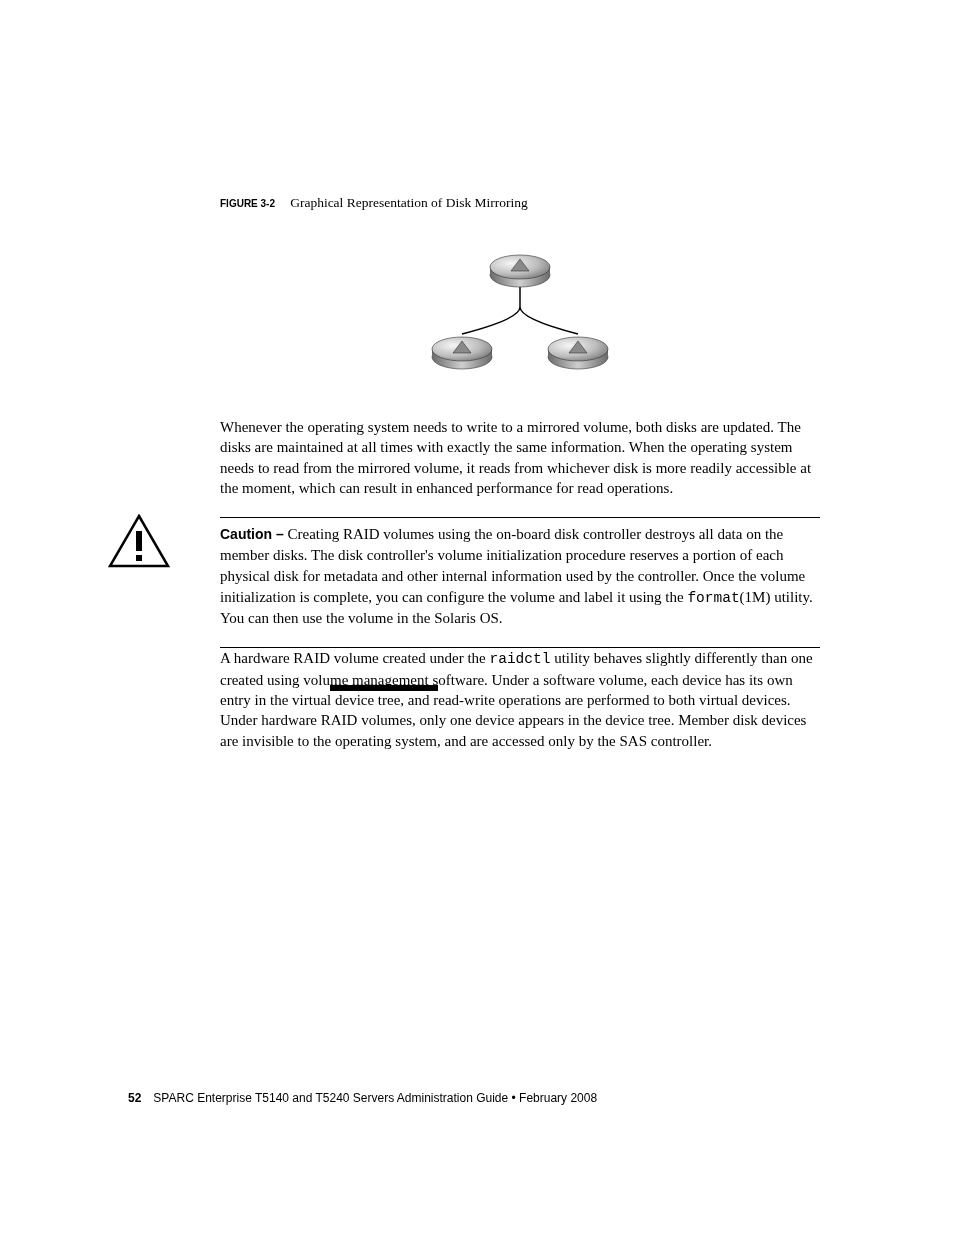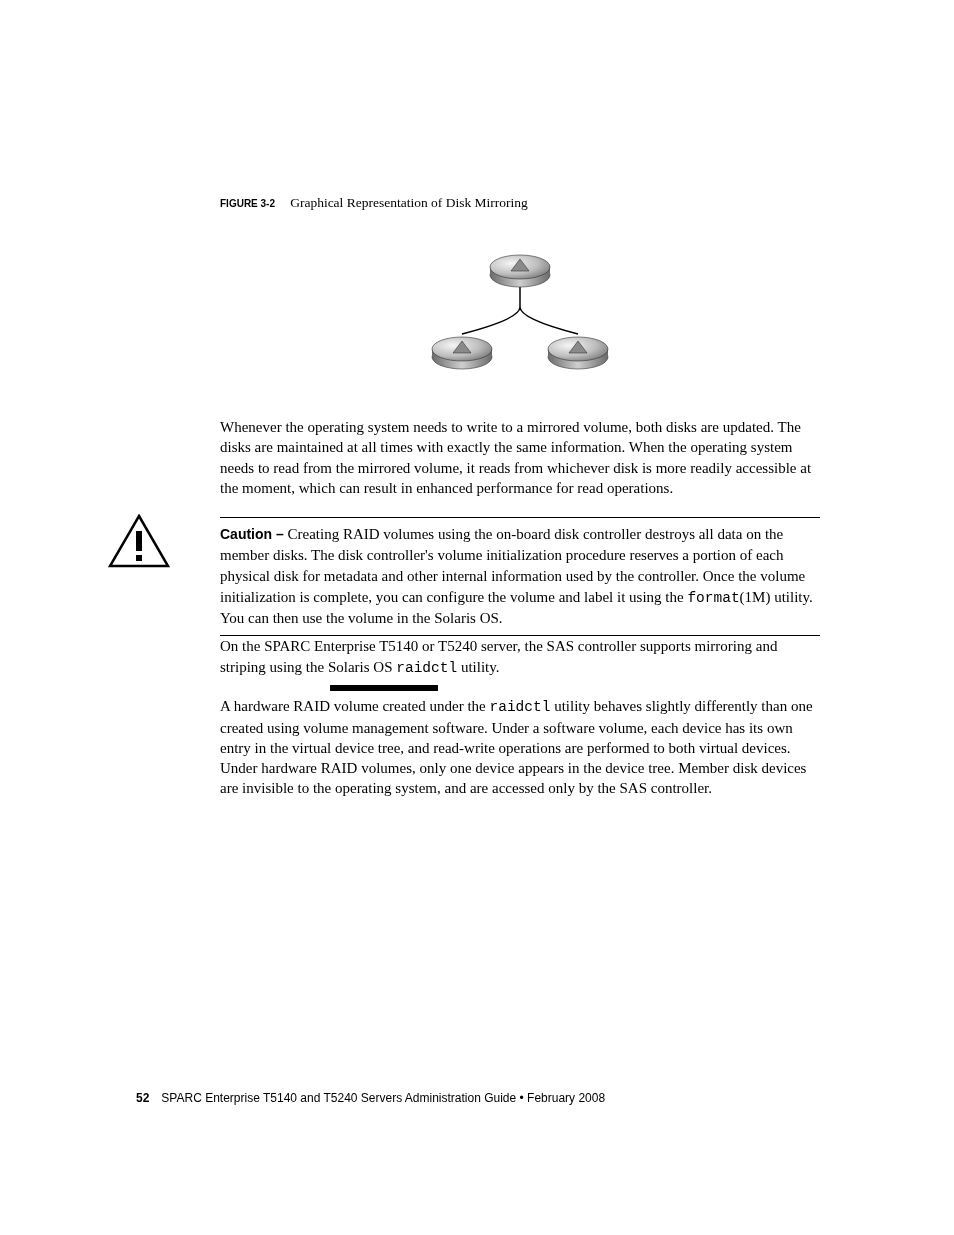--- a/index.html
+++ b/index.html
@@ -41,21 +41,21 @@
     margin: 0 auto 24px auto;
   }
   .para {
     font-size: 15px;
     line-height: 1.35;
     margin-bottom: 18px;
   }
   .caution-box {
     border-top: 1px solid #000;
     border-bottom: 1px solid #000;
-    padding: 6px 0 6px 0;
+    padding: 6px 0 18px 0;
     margin-top: 19px;
     font-size: 15px;
     line-height: 1.4;
     position: relative;
   }
   .caution-box b {
     font-family: Helvetica, Arial, sans-serif;
     font-weight: bold;
     font-size: 14px;
   }
@@ -76,21 +76,21 @@
     font-weight: normal;
     font-size: 33px;
     margin: 74px 0 18px 0;
   }
   .mono {
     font-family: "Courier New", monospace;
     font-size: 14.5px;
   }
   .footer {
     position: absolute;
-    left: 136px;
+    left: 128px;
     bottom: 130px;
     font-family: Helvetica, Arial, sans-serif;
     font-size: 12px;
   }
   .footer b {
     font-weight: bold;
     margin-right: 12px;
   }
 </style>
 </head>
@@ -154,23 +154,20 @@
           <rect x="28" y="17" width="6" height="20" fill="#000"></rect>
           <rect x="28" y="41" width="6" height="6" fill="#000"></rect>
         </svg>
       </div>
       <b>Caution –</b><span> Creating RAID volumes using the on-board disk controller destroys all data on the member disks. The disk controller's volume initialization procedure reserves a portion of each physical disk for metadata and other internal information used by the controller. Once the volume initialization is complete, you can configure the volume and label it using the </span><span class="mono">format</span><span>(1M) utility. You can then use the volume in the Solaris OS.</span>
     </div>
 
     <div class="section-bar" style="top:490px"></div>
 
 
-    <div class="para">
-      <span>On the SPARC Enterprise T5140 or T5240 server, the SAS controller supports mirroring and striping using the Solaris OS </span><span class="mono">raidctl</span><span> utility.</span>
-    </div>
 
     <div class="para">
       <span>A hardware RAID volume created under the </span><span class="mono">raidctl</span><span> utility behaves slightly differently than one created using volume management software. Under a software volume, each device has its own entry in the virtual device tree, and read-write operations are performed to both virtual devices. Under hardware RAID volumes, only one device appears in the device tree. Member disk devices are invisible to the operating system, and are accessed only by the SAS controller.</span>
     </div>
 
   </div>
 
   <div class="footer">
     <b>52</b><span>SPARC Enterprise T5140 and T5240 Servers Administration Guide • February 2008</span>
   </div>

